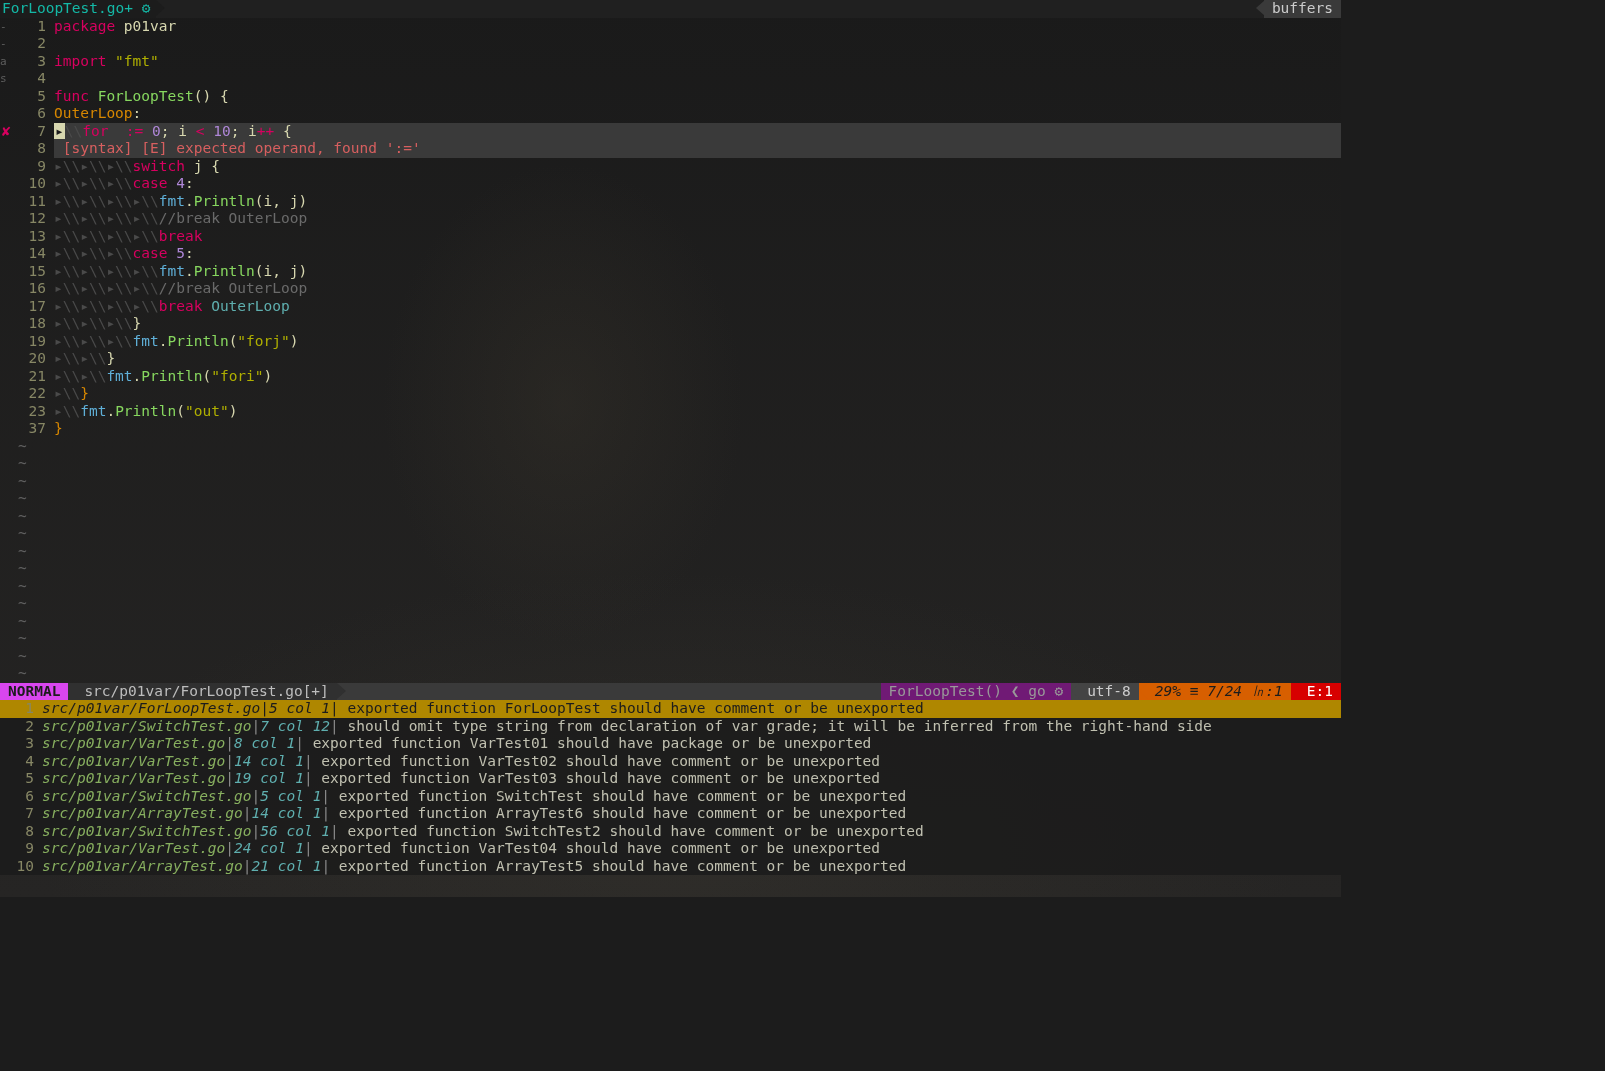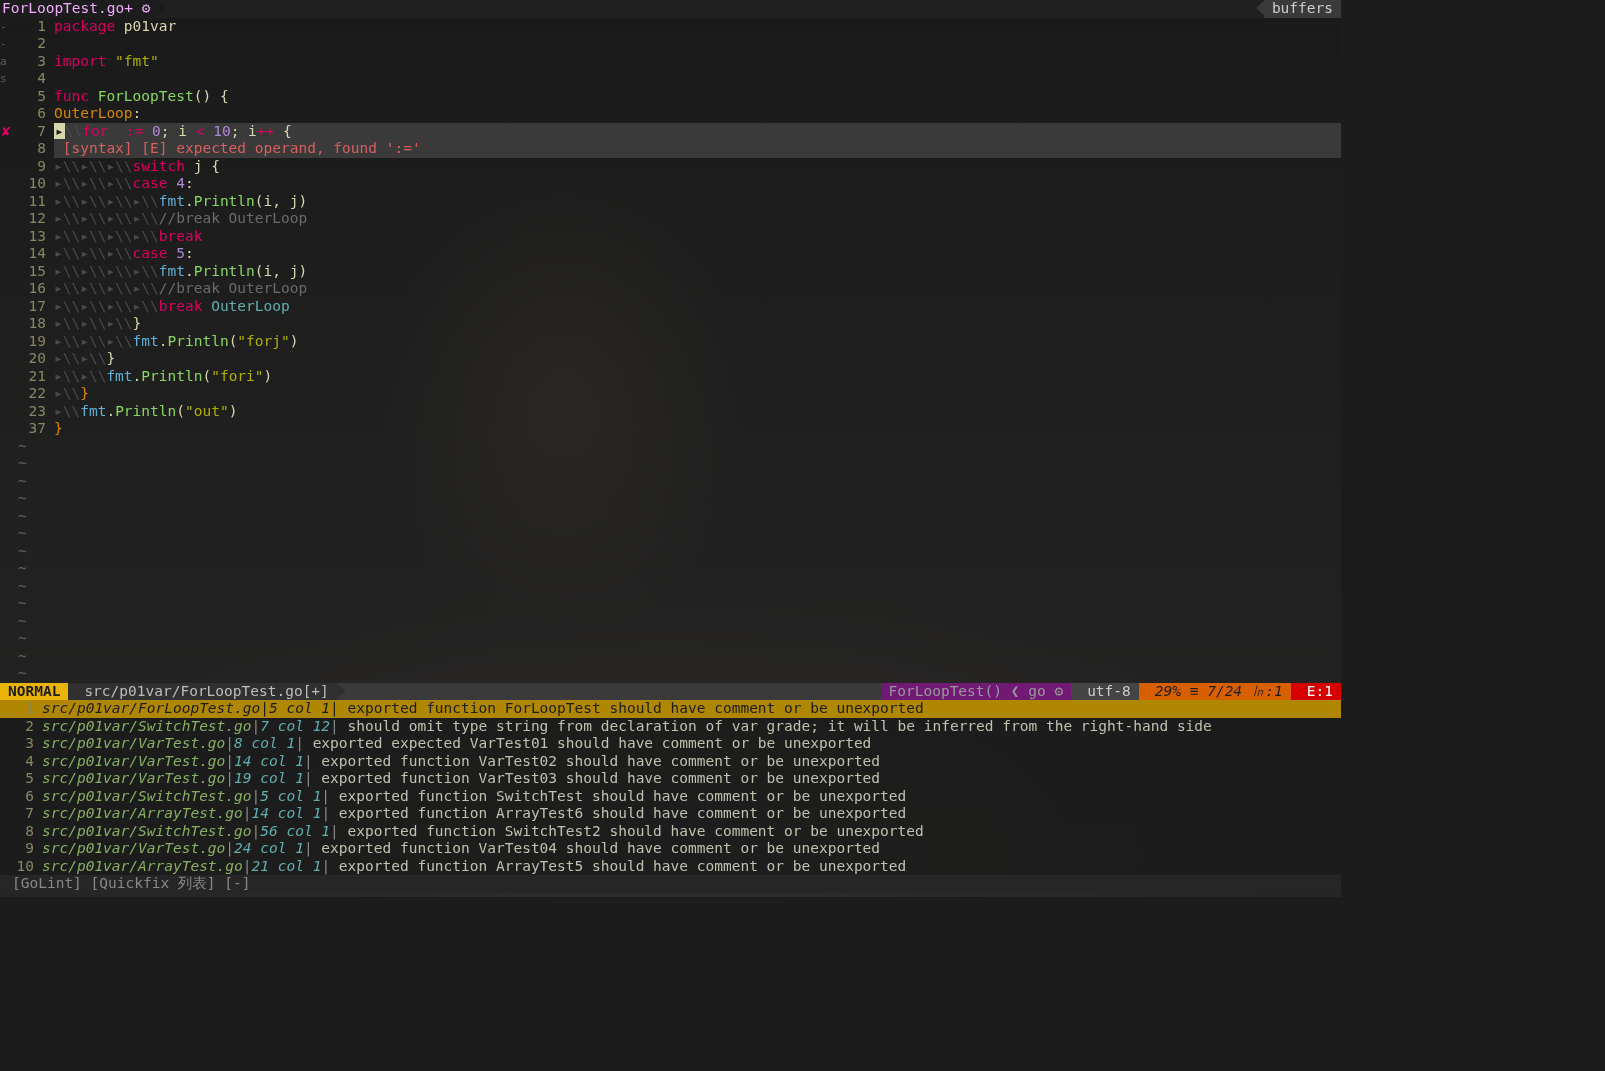--- a/index.html
+++ b/index.html
@@ -21,21 +21,21 @@
     linear-gradient(#1a1a1a,#262524);
   z-index:0;
 }
 .tabline {
   position:relative; z-index:2;
   height:17.5px; display:flex; align-items:center;
   background:#202020; color:#888;
   padding-left:0;
 }
 .tab {
-  background:#1c1c1c; color:#f0abfc;
+  background:#1c1c1c; color:#14b8a6;
   padding:0 6px 0 2px; height:17.5px; display:flex; align-items:flex-start;
   position:relative;
 }
 .tab::after{
   content:""; position:absolute; right:-9px; top:0;
   border-top:8.75px solid transparent;
   border-bottom:8.75px solid transparent;
   border-left:9px solid #1c1c1c;
 }
 .buffers {
@@ -77,21 +77,21 @@
 
 .tilde { color:#5f5f5f; padding-left:18px;}
 
 
 .statusline {
   position:absolute; left:0; right:0; top:calc(17.5px + 17.5px*38);
   display:flex; height:17.5px; background:#3a3a3a; color:#ccc; z-index:3;
   align-items:center;
 }
 .seg { height:17.5px; display:flex; align-items:center; padding:0 8px; }
-.mode { background:#eab308; color:#1c1c1c; font-weight:bold; position:relative;}
+.mode { background:#d946ef; color:#1c1c1c; font-weight:bold; position:relative;}
 .mode::after{content:"";position:absolute;right:-9px;top:0;border-top:8.75px solid transparent;border-bottom:8.75px solid transparent;border-left:9px solid #afaf00;}
 .segdark { background:#303030; color:#bdbdbd; position:relative; padding-left:16px;}
 .segdark::after{content:"";position:absolute;right:-9px;top:0;border-top:8.75px solid transparent;border-bottom:8.75px solid transparent;border-left:9px solid #303030;}
 .spacer{flex:1;background:#3a3a3a;}
 .rsep{position:relative;padding-left:16px;}
 .rsep::before{content:"";position:absolute;left:0;top:0;border-top:8.75px solid transparent;border-bottom:8.75px solid transparent;border-right:9px solid currentColor;}
 .rs1{background:#701a75;color:#999;}
 .rs3{background:#444;color:#ccc;}
 .rs3::before{border-right-color:#444;}
 .rs4{background:#d75f00;color:#1c1c1c;font-style:italic;}
@@ -316,21 +316,21 @@
     <div class="row sel">
       <div class="ln">1</div>
       <div class="code"><span class="qfile">src/p01var/ForLoopTest.go</span><span class="qpipe">|</span><span class="qloc">5 col 1</span><span class="qpipe">|</span><span class="qmsg"> exported function ForLoopTest should have comment or be unexported</span></div>
     </div>
     <div class="row">
       <div class="ln">2</div>
       <div class="code"><span class="qfile">src/p01var/SwitchTest.go</span><span class="qpipe">|</span><span class="qloc">7 col 12</span><span class="qpipe">|</span><span class="qmsg"> should omit type string from declaration of var grade; it will be inferred from the right-hand side</span></div>
     </div>
     <div class="row">
       <div class="ln">3</div>
-      <div class="code"><span class="qfile">src/p01var/VarTest.go</span><span class="qpipe">|</span><span class="qloc">8 col 1</span><span class="qpipe">|</span><span class="qmsg"> exported expected VarTest01 should have comment or be unexported</span></div>
+      <div class="code"><span class="qfile">src/p01var/VarTest.go</span><span class="qpipe">|</span><span class="qloc">8 col 1</span><span class="qpipe">|</span><span class="qmsg"> exported function VarTest01 should have package or be unexported</span></div>
     </div>
     <div class="row">
       <div class="ln">4</div>
       <div class="code"><span class="qfile">src/p01var/VarTest.go</span><span class="qpipe">|</span><span class="qloc">14 col 1</span><span class="qpipe">|</span><span class="qmsg"> exported function VarTest02 should have comment or be unexported</span></div>
     </div>
     <div class="row">
       <div class="ln">5</div>
       <div class="code"><span class="qfile">src/p01var/VarTest.go</span><span class="qpipe">|</span><span class="qloc">19 col 1</span><span class="qpipe">|</span><span class="qmsg"> exported function VarTest03 should have comment or be unexported</span></div>
     </div>
     <div class="row">
@@ -346,14 +346,13 @@
       <div class="code"><span class="qfile">src/p01var/SwitchTest.go</span><span class="qpipe">|</span><span class="qloc">56 col 1</span><span class="qpipe">|</span><span class="qmsg"> exported function SwitchTest2 should have comment or be unexported</span></div>
     </div>
     <div class="row">
       <div class="ln">9</div>
       <div class="code"><span class="qfile">src/p01var/VarTest.go</span><span class="qpipe">|</span><span class="qloc">24 col 1</span><span class="qpipe">|</span><span class="qmsg"> exported function VarTest04 should have comment or be unexported</span></div>
     </div>
     <div class="row">
       <div class="ln">10</div>
       <div class="code"><span class="qfile">src/p01var/ArrayTest.go</span><span class="qpipe">|</span><span class="qloc">21 col 1</span><span class="qpipe">|</span><span class="qmsg"> exported function ArrayTest5 should have comment or be unexported</span></div>
     </div>
-    <div class="qftitle">[GoLint] [Quickfix 列表] [-]</div>
   </div>
 
 </body></html>

